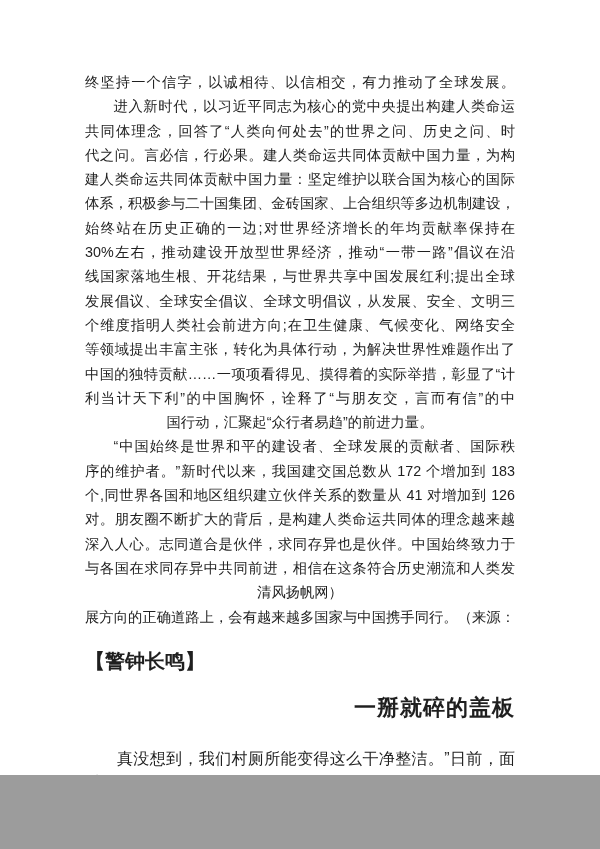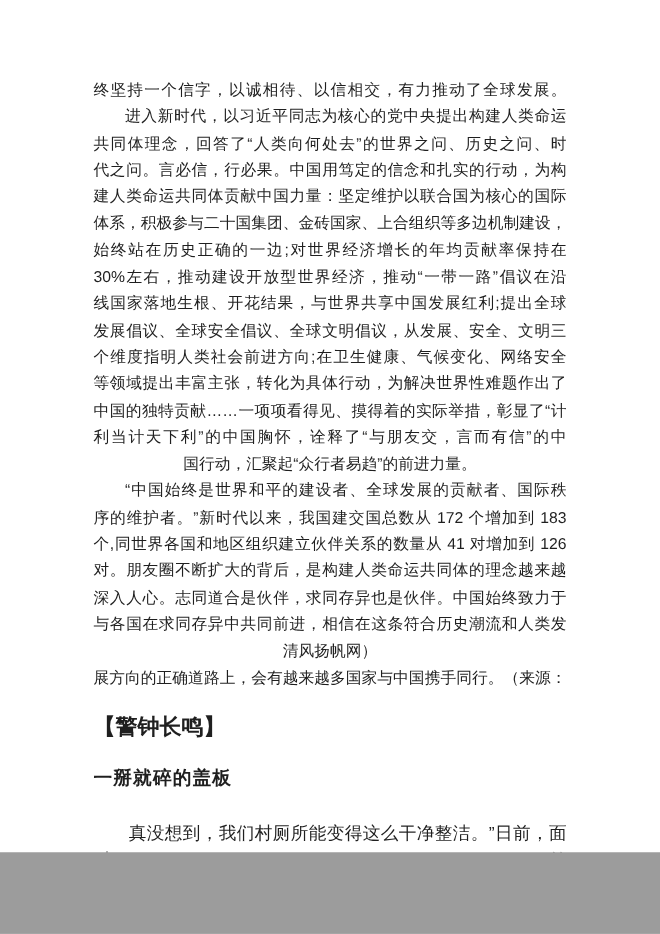--- a/index.html
+++ b/index.html
@@ -28,24 +28,24 @@
   .body-text .line.indent{ text-indent:2em; }
   .section-header{
     margin-top:20px;
     font-size:20px;
     font-weight:bold;
     line-height:24.3px;
     text-align:left;
   }
   .article-title{
     margin-top:22px;
-    font-size:17px;
+    font-size:22px;
     font-weight:bold;
     line-height:26px;
-    text-align:left;
+    text-align:right;
     letter-spacing:1px;
   }
   .article-text{ margin-top:26px; }
   .article-text .line{
     font-size:16px;
     line-height:24.3px;
   }
   .article-text .line.full{
     text-align:justify;
     text-align-last:justify;
@@ -61,21 +61,21 @@
 </style>
 </head>
 <body>
 
 <div class="page">
 
   <div class="body-text">
       <div class="line full">终坚持一个信字，以诚相待、以信相交，有力推动了全球发展。</div>
       <div class="line indent full">进入新时代，以习近平同志为核心的党中央提出构建人类命运</div>
       <div class="line full">共同体理念，回答了“人类向何处去”的世界之问、历史之问、时</div>
-      <div class="line full">代之问。言必信，行必果。中国用笃定的信念和扎实的行动，为构</div>
+      <div class="line full">代之问。言必信，行必果。建人类命运共同体贡献中国力量，为构</div>
       <div class="line full">建人类命运共同体贡献中国力量：坚定维护以联合国为核心的国际</div>
       <div class="line full">体系，积极参与二十国集团、金砖国家、上合组织等多边机制建设，</div>
       <div class="line full">始终站在历史正确的一边;对世界经济增长的年均贡献率保持在</div>
       <div class="line full">30%左右，推动建设开放型世界经济，推动“一带一路”倡议在沿</div>
       <div class="line full">线国家落地生根、开花结果，与世界共享中国发展红利;提出全球</div>
       <div class="line full">发展倡议、全球安全倡议、全球文明倡议，从发展、安全、文明三</div>
       <div class="line full">个维度指明人类社会前进方向;在卫生健康、气候变化、网络安全</div>
       <div class="line full">等领域提出丰富主张，转化为具体行动，为解决世界性难题作出了</div>
       <div class="line full">中国的独特贡献……一项项看得见、摸得着的实际举措，彰显了“计</div>
       <div class="line full">利当计天下利”的中国胸怀，诠释了“与朋友交，言而有信”的中</div>

